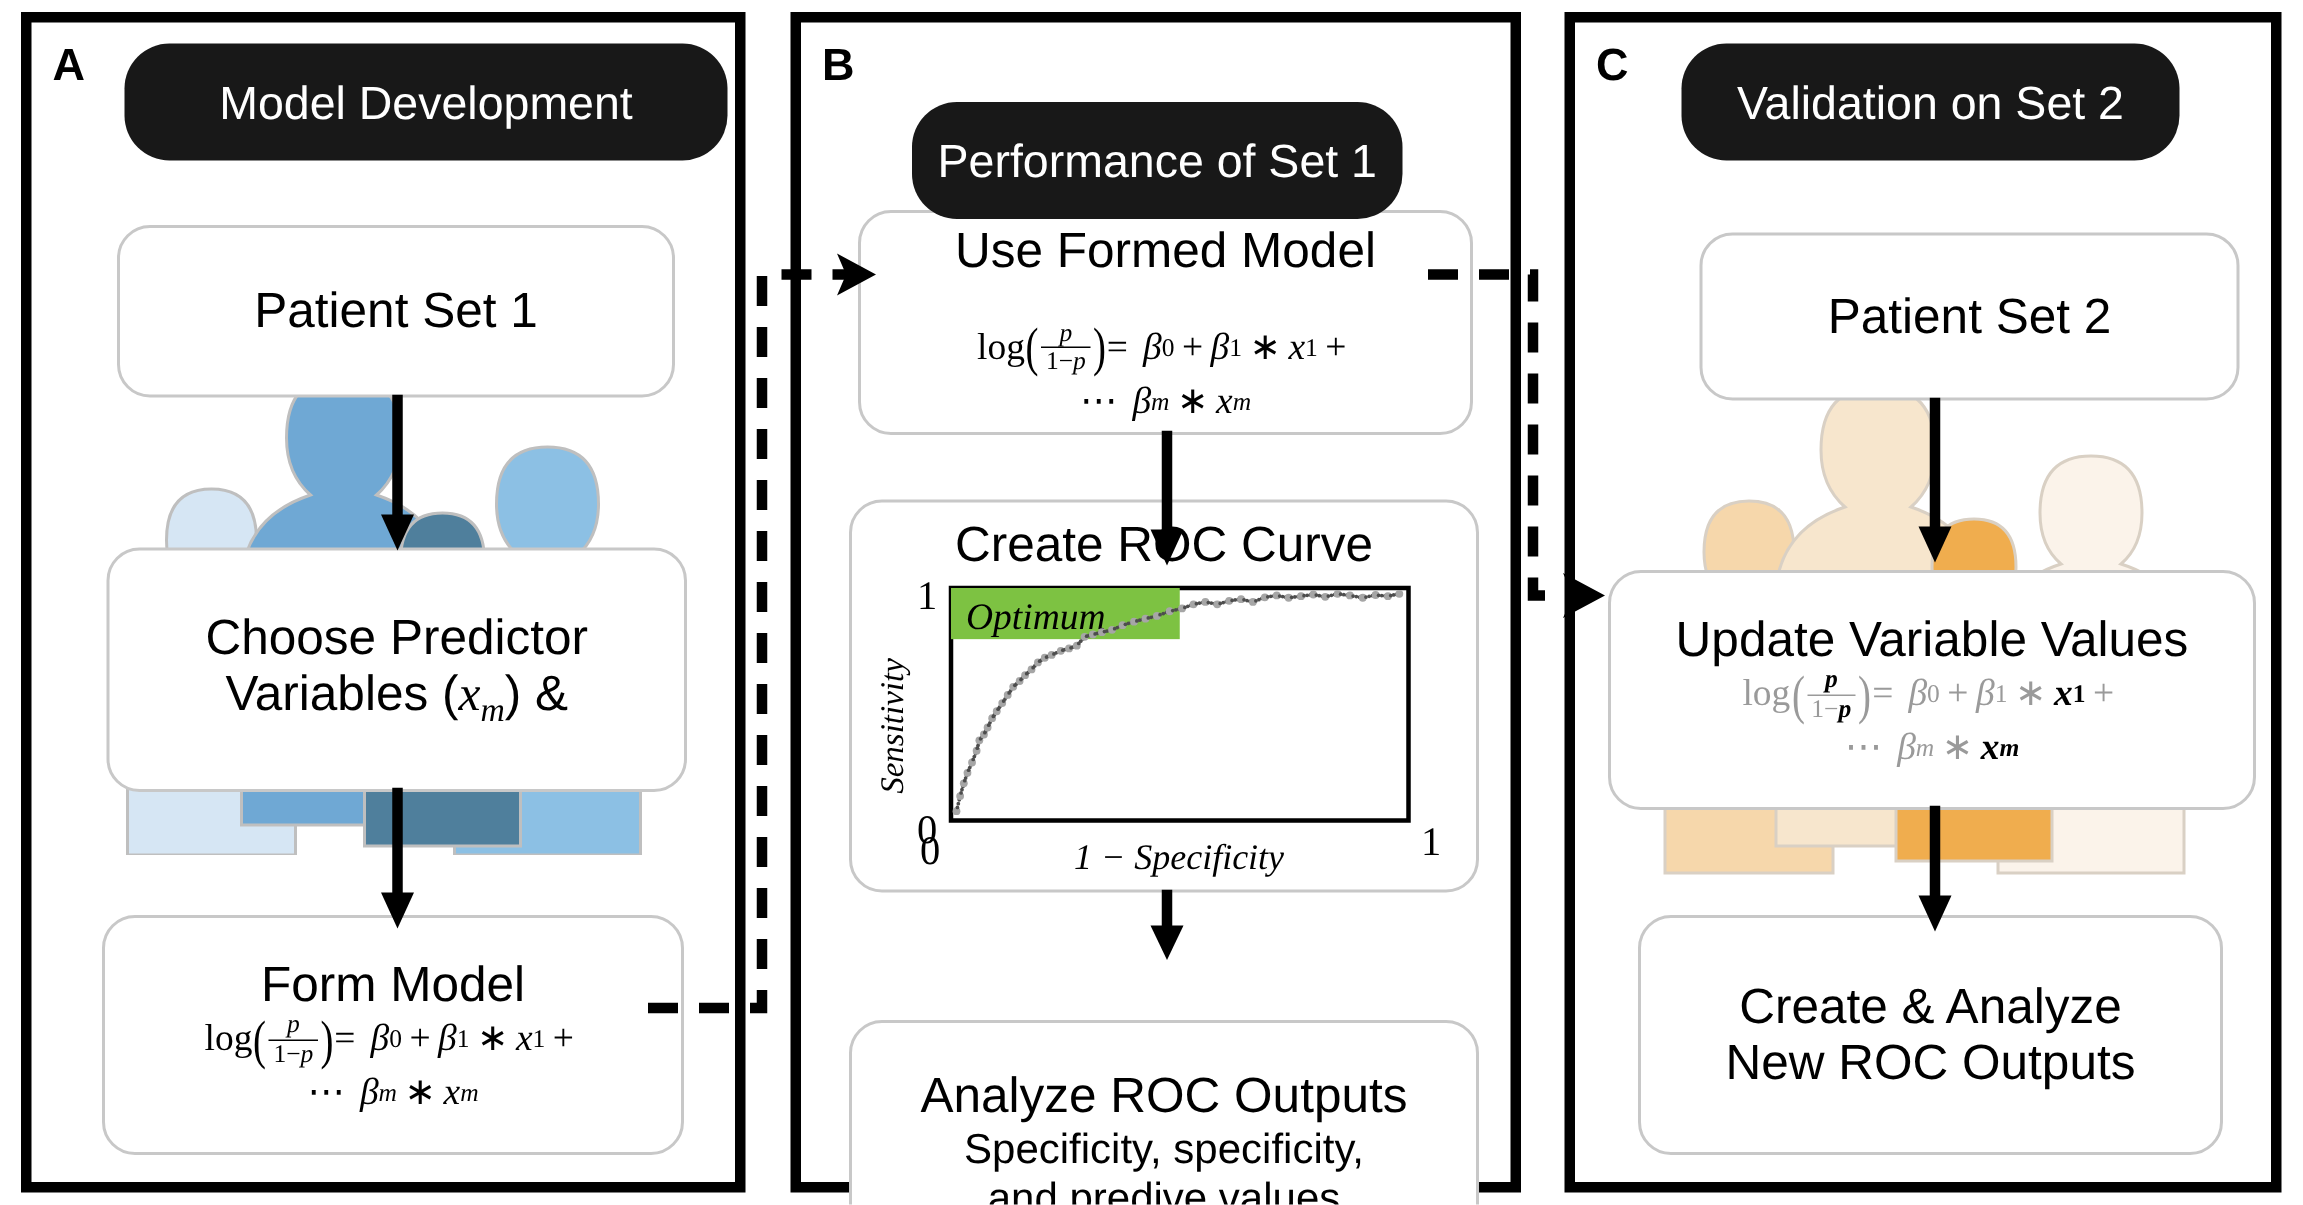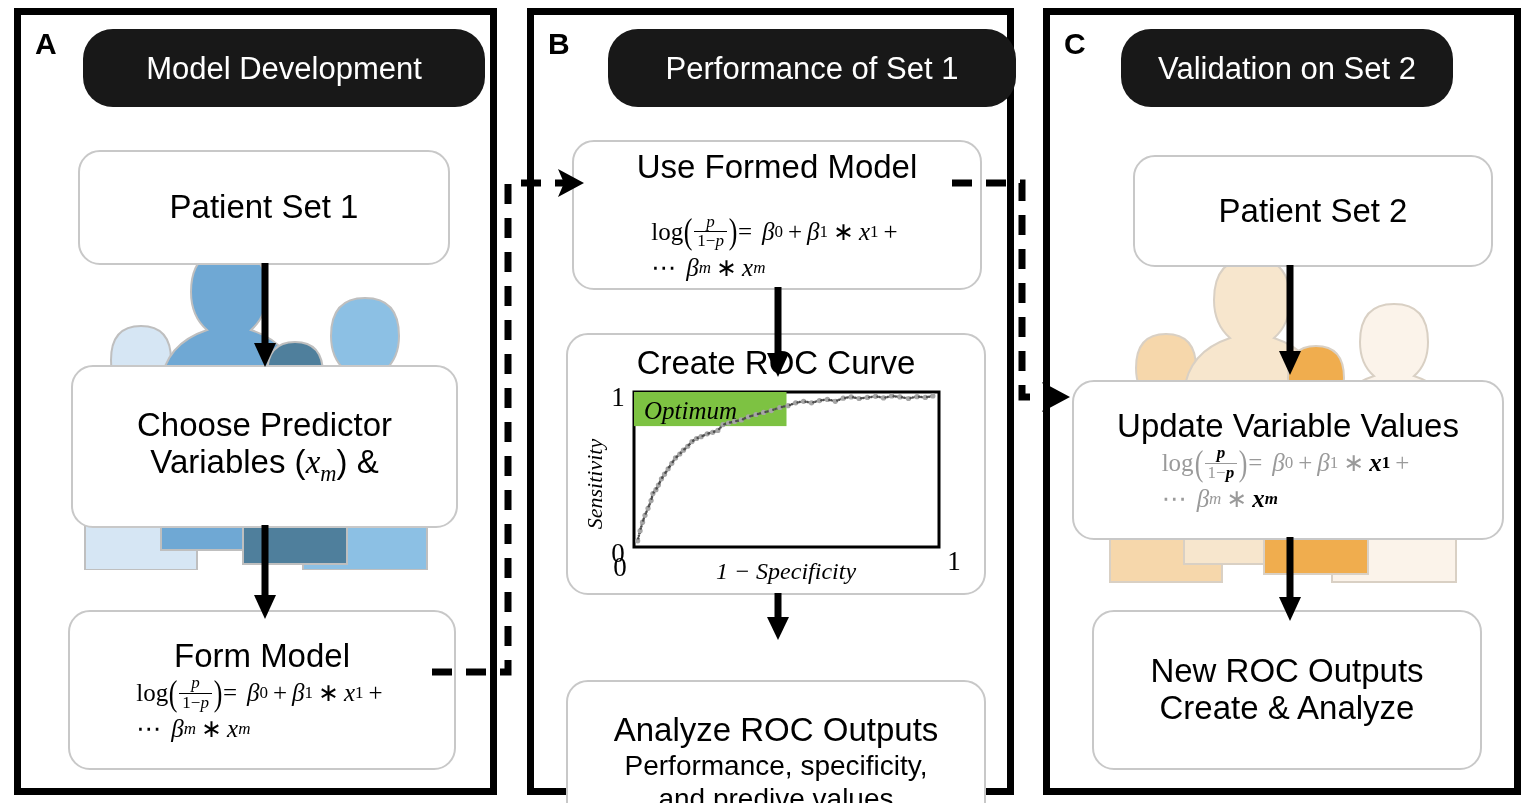--- a/index.html
+++ b/index.html
@@ -57,21 +57,21 @@
     display: flex;
     align-items: center;
     justify-content: center;
     height: 78px;
     z-index: 20;
     white-space: nowrap;
     padding: 0 16px;
     box-sizing: border-box;
   }
   #panel-a .panel-title { left: 62px;  width: 402px; }
-  #panel-b .panel-title { left: 74px;  width: 408px; }
+  #panel-b .panel-title { left: 74px;  width: 327px; margin-top: 39px; }
   #panel-c .panel-title { left: 71px;  width: 332px; }
 
   
   .node {
     position: absolute;
     background: #ffffff;
     border: 2.5px solid #c8c8c8;
     border-radius: 22px;
     box-sizing: border-box;
     display: flex;
@@ -94,21 +94,21 @@
     line-height: 1.2;
     text-align: center;
   }
 
   
   .formula {
     font-family: "Liberation Serif", serif;
     color: #000000;
     display: flex;
     flex-direction: column;
-    align-items: flex-start;
+    align-items: center;
     line-height: 1.05;
   }
   .formula .row {
     display: flex;
     align-items: center;
     justify-content: center;
     white-space: nowrap;
   }
   .formula .row1 { font-size: 25px; }
   .formula .row2 { font-size: 25px; margin-top: 4px; }
@@ -535,21 +535,21 @@
 
     <div class="arrow-down" style="left:232px; top:578px; width:24px; height:48px;">
       <svg width="24" height="48" viewBox="0 0 24 48">
         <line x1="12" y1="0" x2="12" y2="32" stroke="#000" stroke-width="7"></line>
         <polygon points="12,47 1,24 23,24" fill="#000"></polygon>
       </svg>
     </div>
 
     <div class="node" style="left:32px; top:636px; width:420px; height:168px;margin-top:29px;">
       <div class="node-title">Analyze ROC Outputs</div>
-      <div class="node-sub">Performance, specificity,</div>
+      <div class="node-sub">Specificity, specificity,</div>
       <div class="node-sub">and predive values</div>
     </div>
   </div>
 
   <div class="panel" id="panel-c">
 
     <div class="panel-letter">C</div>
 
     <div class="panel-title">Validation on Set 2</div>
 
@@ -615,22 +615,22 @@
     </div>
 
     <div class="arrow-down" style="left:228px; top:522px; width:24px; height:86px;">
       <svg width="24" height="86" viewBox="0 0 24 86">
         <line x1="12" y1="0" x2="12" y2="68" stroke="#000" stroke-width="7"></line>
         <polygon points="12,84 1,60 23,60" fill="#000"></polygon>
       </svg>
     </div>
 
     <div class="node" style="left:42px; top:595px; width:390px; height:160px;">
+      <div class="node-title">Create &amp; Analyze</div>
       <div class="node-title">New ROC Outputs</div>
-      <div class="node-title">Create &amp; Analyze</div>
     </div>
   </div>
 
   <svg class="connector" style="left:0; top:0;" width="1535" height="803">
     <polyline points="432,672 508,672 508,183 570,183" fill="none" stroke="#000000" stroke-width="7" stroke-dasharray="20,14"></polyline>
     <polygon points="584,183 558,169 564,183 558,197" fill="#000000"></polygon>
   </svg>
 
   <svg class="connector" style="left:0; top:0;" width="1535" height="803">
     <polyline points="952,183 1022,183 1022,397 1048,397" fill="none" stroke="#000000" stroke-width="7" stroke-dasharray="20,14"></polyline>

